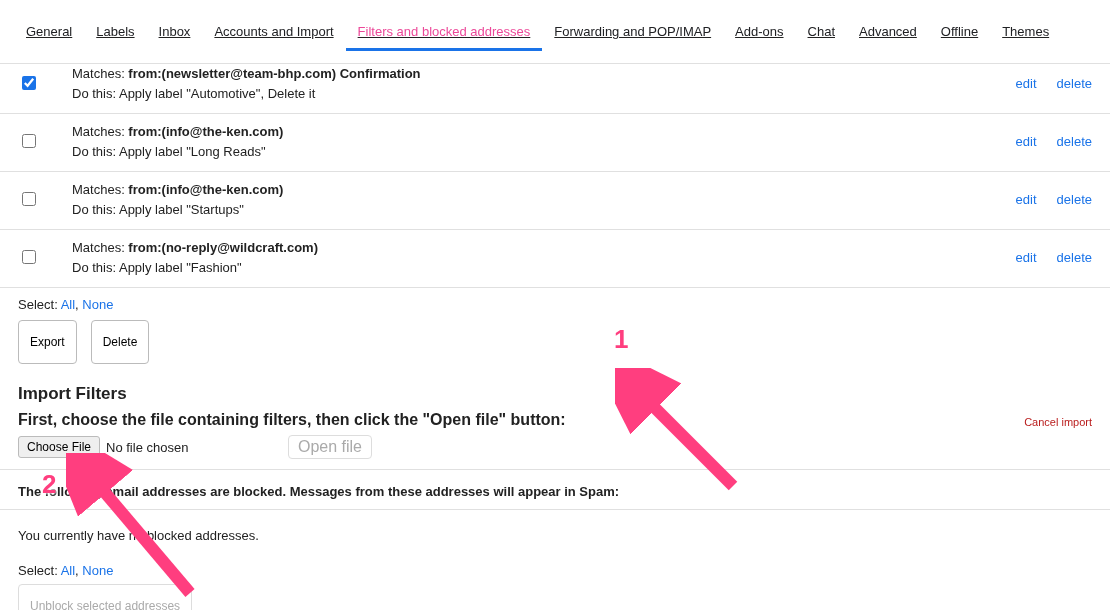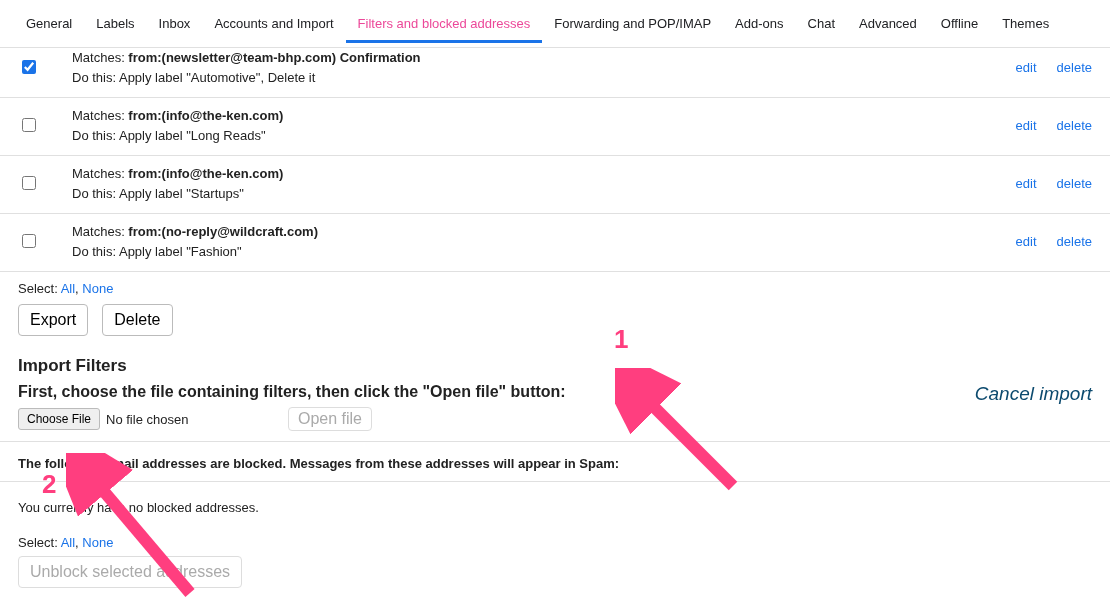--- a/index.html
+++ b/index.html
@@ -8,23 +8,24 @@
     padding: 0;
     font-family: Arial, Helvetica, sans-serif;
     font-size: 13px;
     color: #222;
     background: #fff;
     width: 1110px;
   }
   .tabs-bar {
     display: flex;
     flex-wrap: wrap;
-    padding: 4px 14px;
+    padding: 12px 14px;
     border-bottom: 1px solid #e0e0e0;
     align-items: center;
+    text-decoration: underline;
   }
   .tab {
     padding: 12px 12px 12px 12px;
     font-size: 13px;
     color: #202124;
     cursor: pointer;
     white-space: nowrap;
   }
   .tab.active {
     color: #ec4899;
@@ -73,22 +74,22 @@
   }
   .btn-row {
     padding: 2px 18px 10px 18px;
     display: flex;
     gap: 14px;
   }
   .btn {
     background: #fff;
     border: 1px solid #bbb;
     border-radius: 4px;
-    padding: 6px 11px;
-    font-size: 16px;
+    padding: 14px 11px;
+    font-size: 12px;
     cursor: pointer;
   }
   .btn:disabled, .btn.disabled {
     color: #aaa;
     border-color: #ddd;
     cursor: default;
   }
   .filter-links {
     text-align: center;
     padding: 8px 0 6px 0;
@@ -111,26 +112,25 @@
     font-weight: 700;
     color: #222;
     margin-bottom: 3px;
   }
   .import-instr {
     font-size: 16px;
     font-weight: 700;
     padding: 0 18px 4px 18px;
   }
   .cancel-link {
-    color: #0c4a6e;
-    text-decoration: none;
-    font-size: 19px;
+    color: #b91c1c;
+    text-decoration: none;
+    font-size: 11px;
     cursor: pointer;
     margin-top: 18px;
-    font-style: italic;
   }
   .file-row {
     padding: 2px 18px 10px 18px;
     display: flex;
     align-items: center;
     gap: 6px;
     border-bottom: 1px solid #e0e0e0;
   }
   .file-btn {
     background: #efefef;

